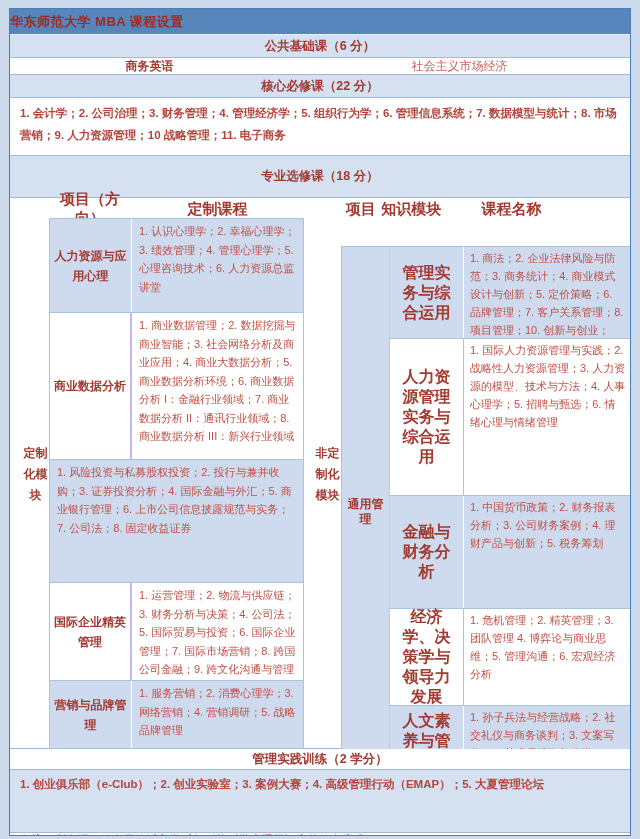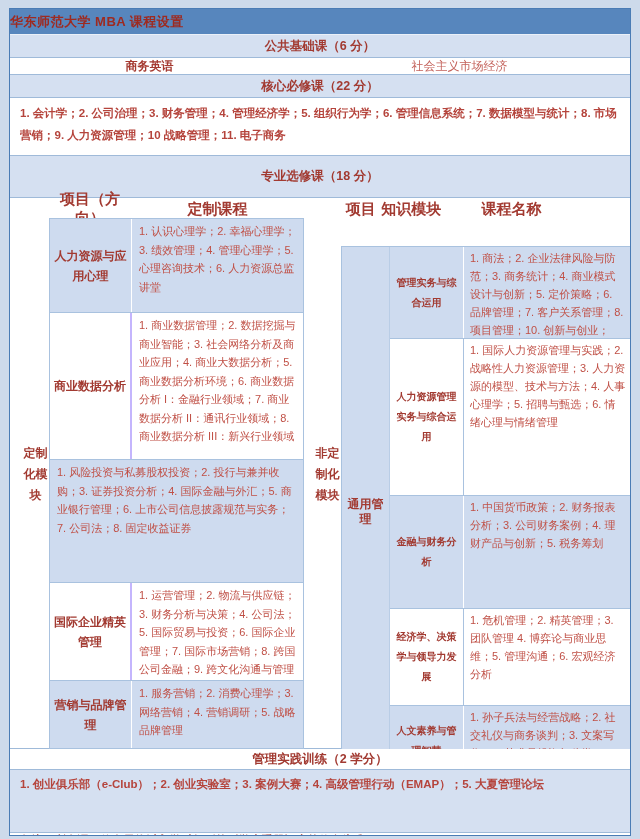--- a/index.html
+++ b/index.html
@@ -95,21 +95,21 @@
   }
   .rstrip span{
     display:block;width:38px;text-align:center;
     color:var(--red-dark);font-weight:bold;font-size:12px;line-height:15px;
   }
   .rrows{flex:1;display:flex;flex-direction:column;}
   .rrow{display:flex;flex-shrink:0;}
   .rrow + .rrow{border-top:1px solid #A9C2DF;}
   .rcell-label{
     width:74px;flex-shrink:0;display:flex;align-items:center;justify-content:center;
-    text-align:center;color:var(--red-dark);font-weight:bold;font-size:10px;line-height:20px;
+    text-align:center;color:var(--red-dark);font-weight:bold;font-size:16px;line-height:20px;
     padding:0 5px;
   }
   .rrow.blue .rcell-label{border-right:1px solid #fff;}
   .rrow.white .rcell-label{border-right:1px solid #A9C2DF;}
   .rcell-content{
     flex:1;color:var(--red-content);font-size:11px;line-height:18px;
     padding:2px 4px 0 6px;overflow:hidden;
   }
   .practice-bar{
     height:21px;background:#fff;display:flex;align-items:center;justify-content:center;

